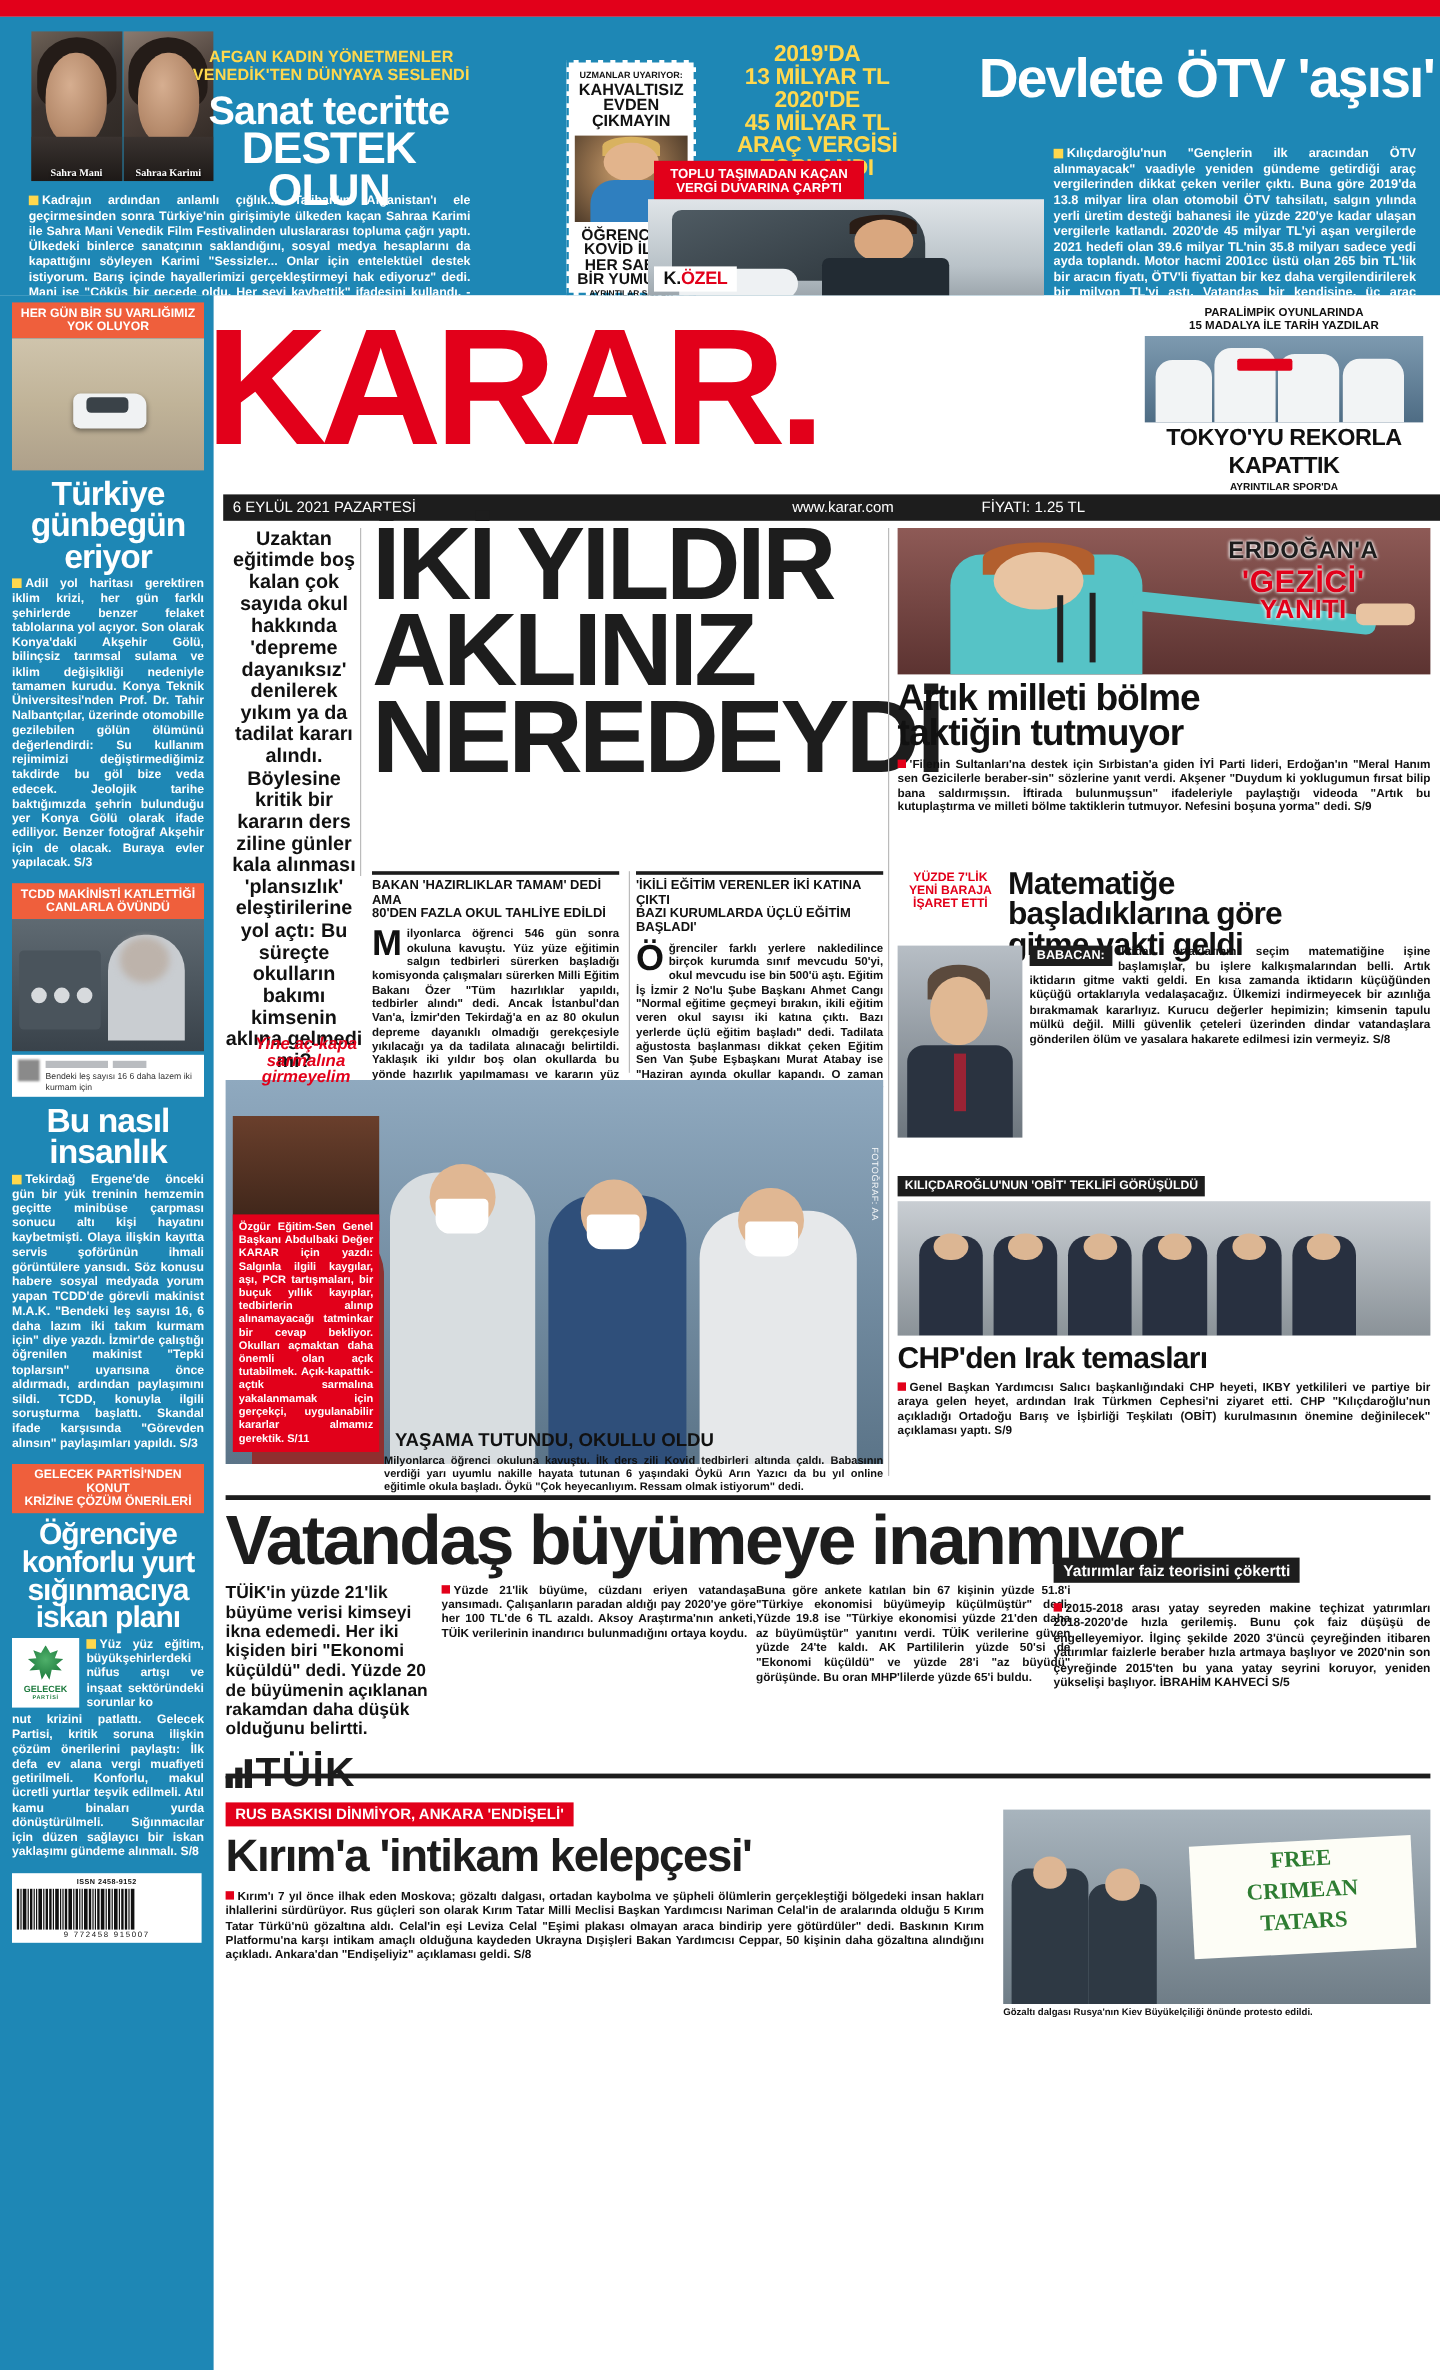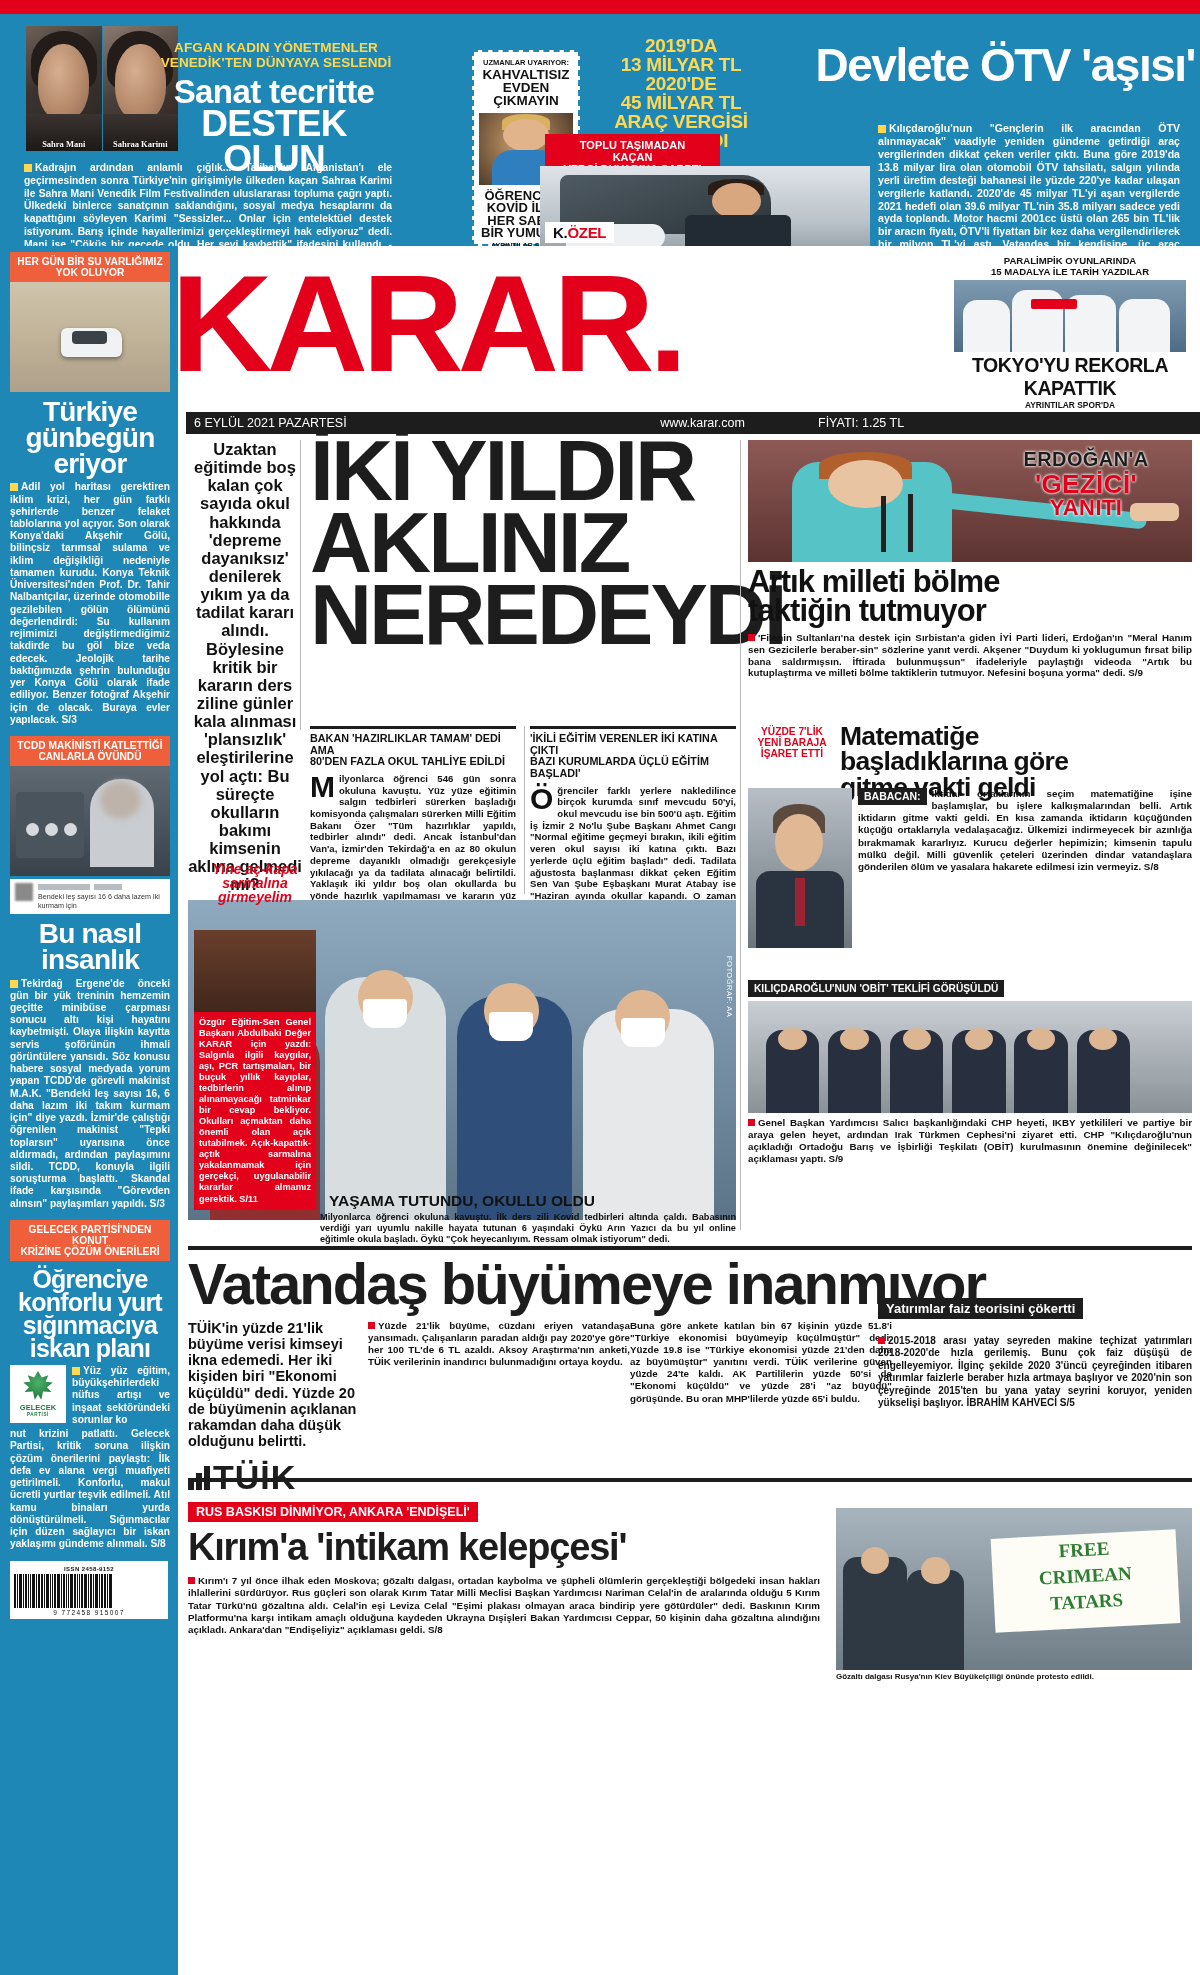--- a/index.html
+++ b/index.html
@@ -98,21 +98,21 @@
     text-align: center; letter-spacing: -.3px;
   }
   .otv-title {
     position: absolute; left: 585px; top: 28px; width: 610px;
     color: #fff; font-weight: 700; font-size: 46px; line-height: 1;
     text-align: right; letter-spacing: -1.5px;
   }
   .toplu {
     position: absolute; left: 545px; top: 120px; width: 175px;
     background: #e2001a; color: #fff; font-weight: 700; font-size: 11px;
-    line-height: 1.1; text-align: center; padding: 5px 16px;
+    line-height: 1.1; text-align: center; padding: 5px 4px;
   }
   .carphoto {
     position: absolute; left: 540px; top: 152px; width: 330px; height: 94px;
     background: linear-gradient(180deg,#dfe4e8 0%,#b9c2c8 60%,#8d979e 100%);
     overflow: hidden;
   }
   .carphoto .windshield {
     position:absolute; left:6%; top:10%; width:64%; height:62%;
     background: linear-gradient(160deg,#4f5b63,#2c353b);
     border-radius: 8px 28px 4px 4px;
@@ -741,20 +741,21 @@
       <div class="pp" style="left:46%"></div>
       <div class="pp" style="left:60%"></div>
       <div class="pp" style="left:74%"></div>
       <div class="hd" style="left:6.8%;top:24%"></div>
       <div class="hd" style="left:20.8%;top:24%"></div>
       <div class="hd" style="left:34.8%;top:24%"></div>
       <div class="hd" style="left:48.8%;top:24%"></div>
       <div class="hd" style="left:62.8%;top:24%"></div>
       <div class="hd" style="left:76.8%;top:24%"></div>
     </div>
+    <div class="chp-head">CHP'den Irak temasları</div>
     <div class="chp-body">
       <span class="rsq"></span><span>Genel Başkan Yardımcısı Salıcı başkanlığındaki CHP heyeti, IKBY yetkilileri ve partiye bir araya gelen heyet, ardından Irak Türkmen Cephesi'ni ziyaret etti. CHP "Kılıçdaroğlu'nun açıkladığı Ortadoğu Barış ve İşbirliği Teşkilatı (OBİT) kurulmasının önemine değinilecek" açıklaması yaptı. S/9</span>
     </div>
   </div>
 
   <div class="bottom">
     <div class="vat-head">Vatandaş büyümeye inanmıyor</div>
     <div class="vat-row">
       <div class="vat-c1">
         <span>TÜİK'in yüzde 21'lik büyüme verisi kimseyi ikna edemedi. Her iki kişiden biri "Ekonomi küçüldü" dedi. Yüzde 20 de büyümenin açıklanan rakamdan daha düşük olduğunu belirtti.</span>

